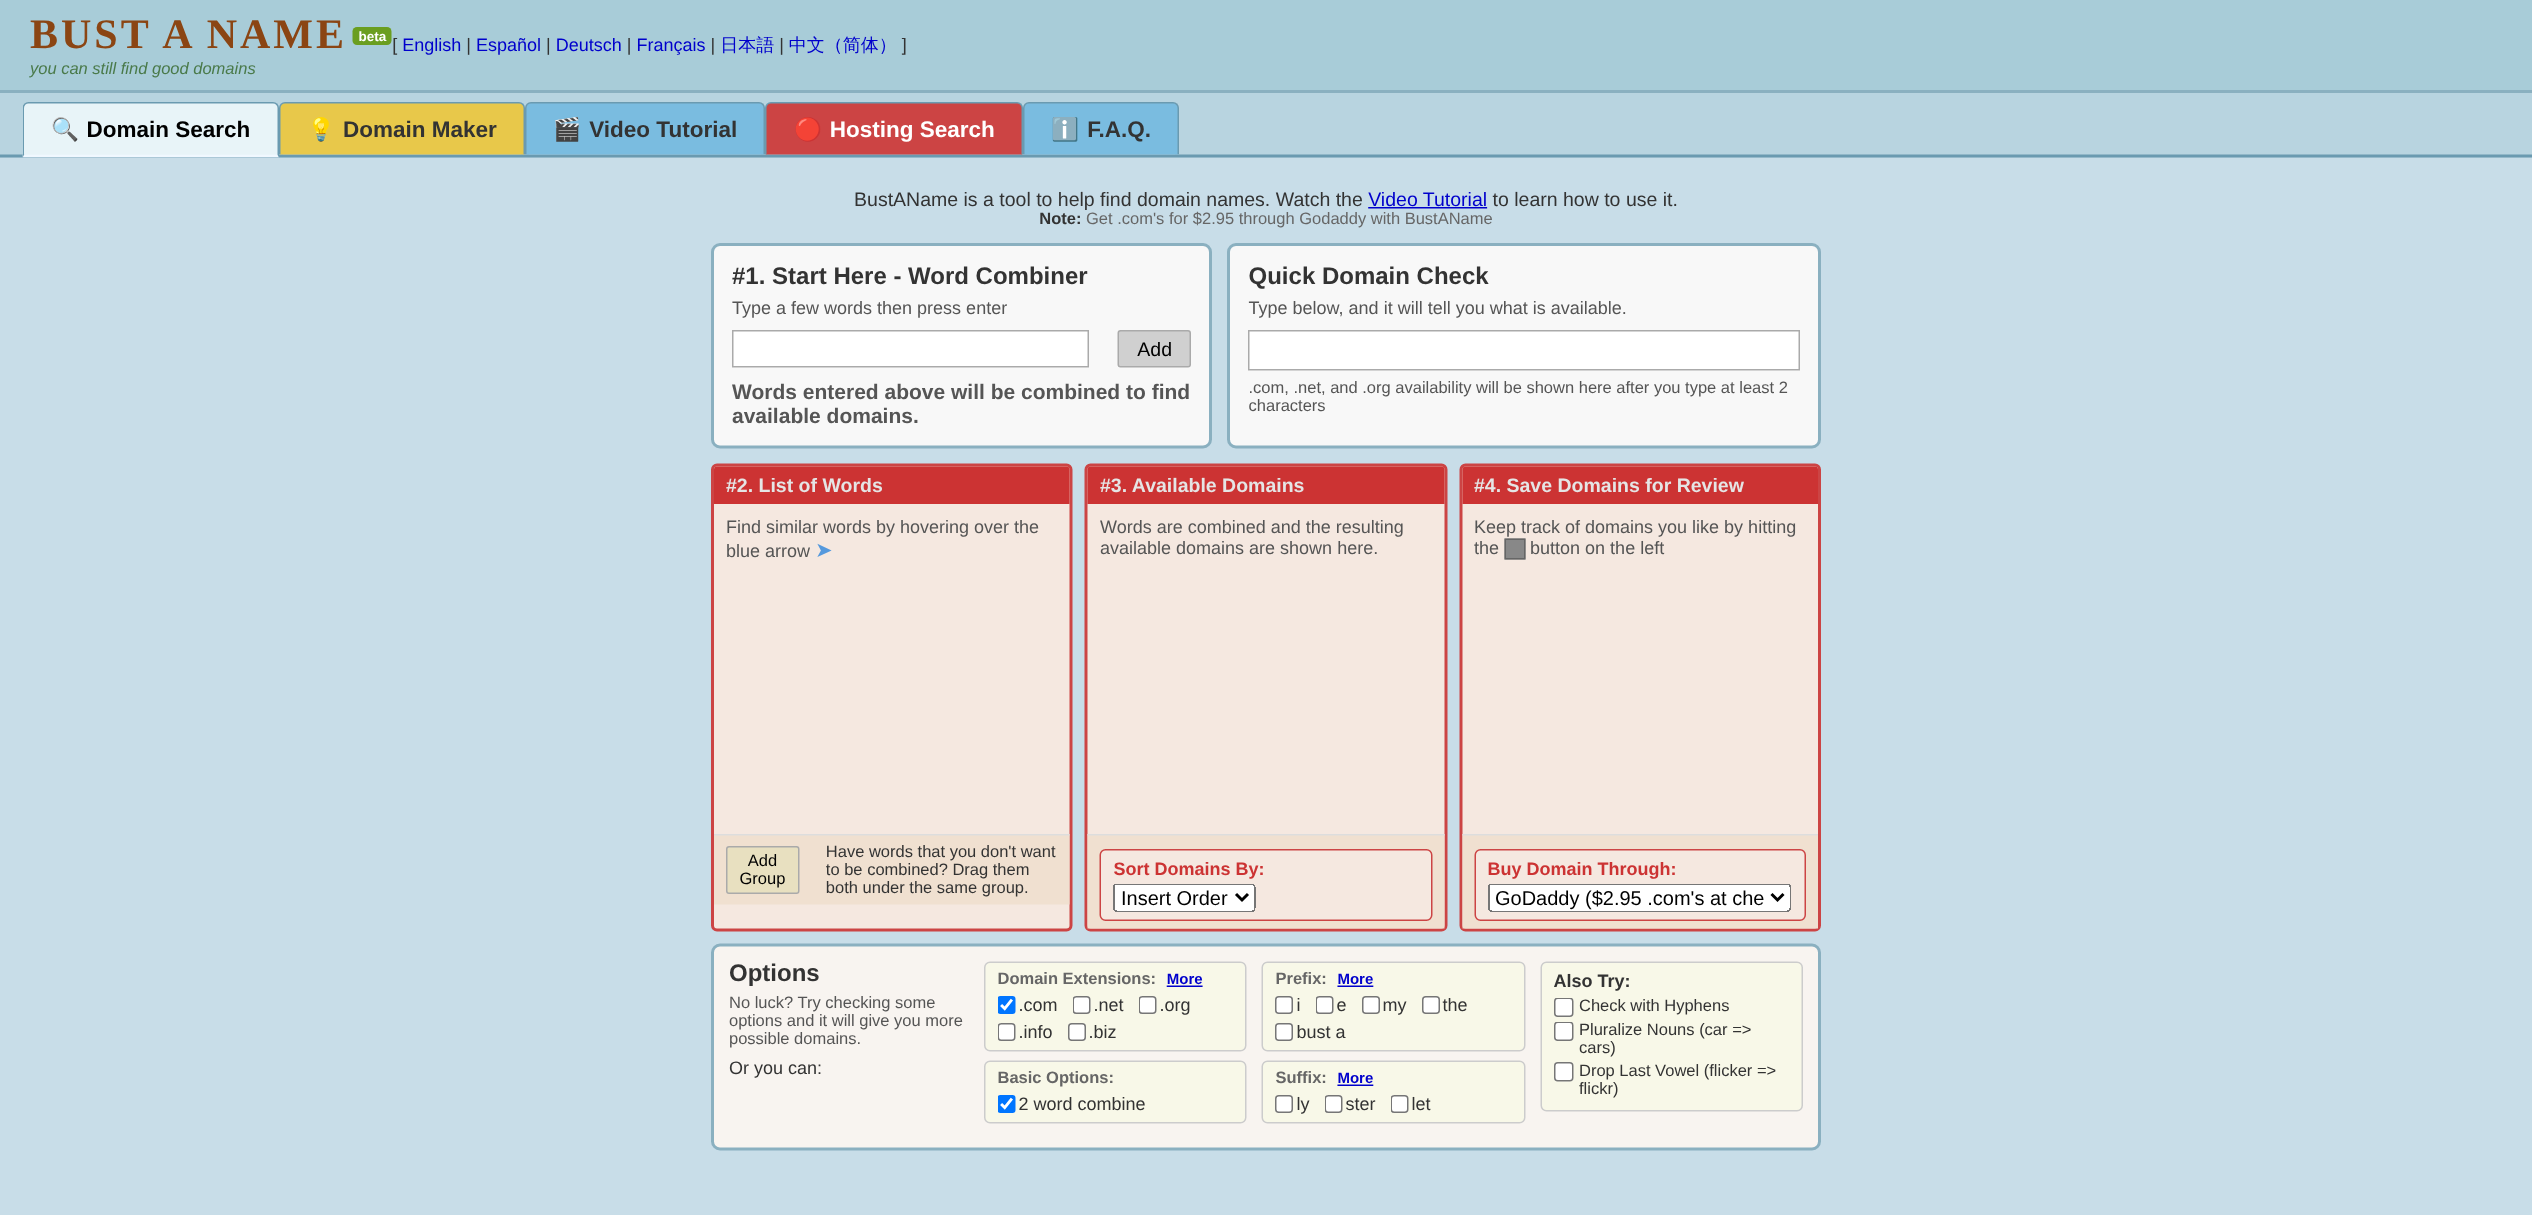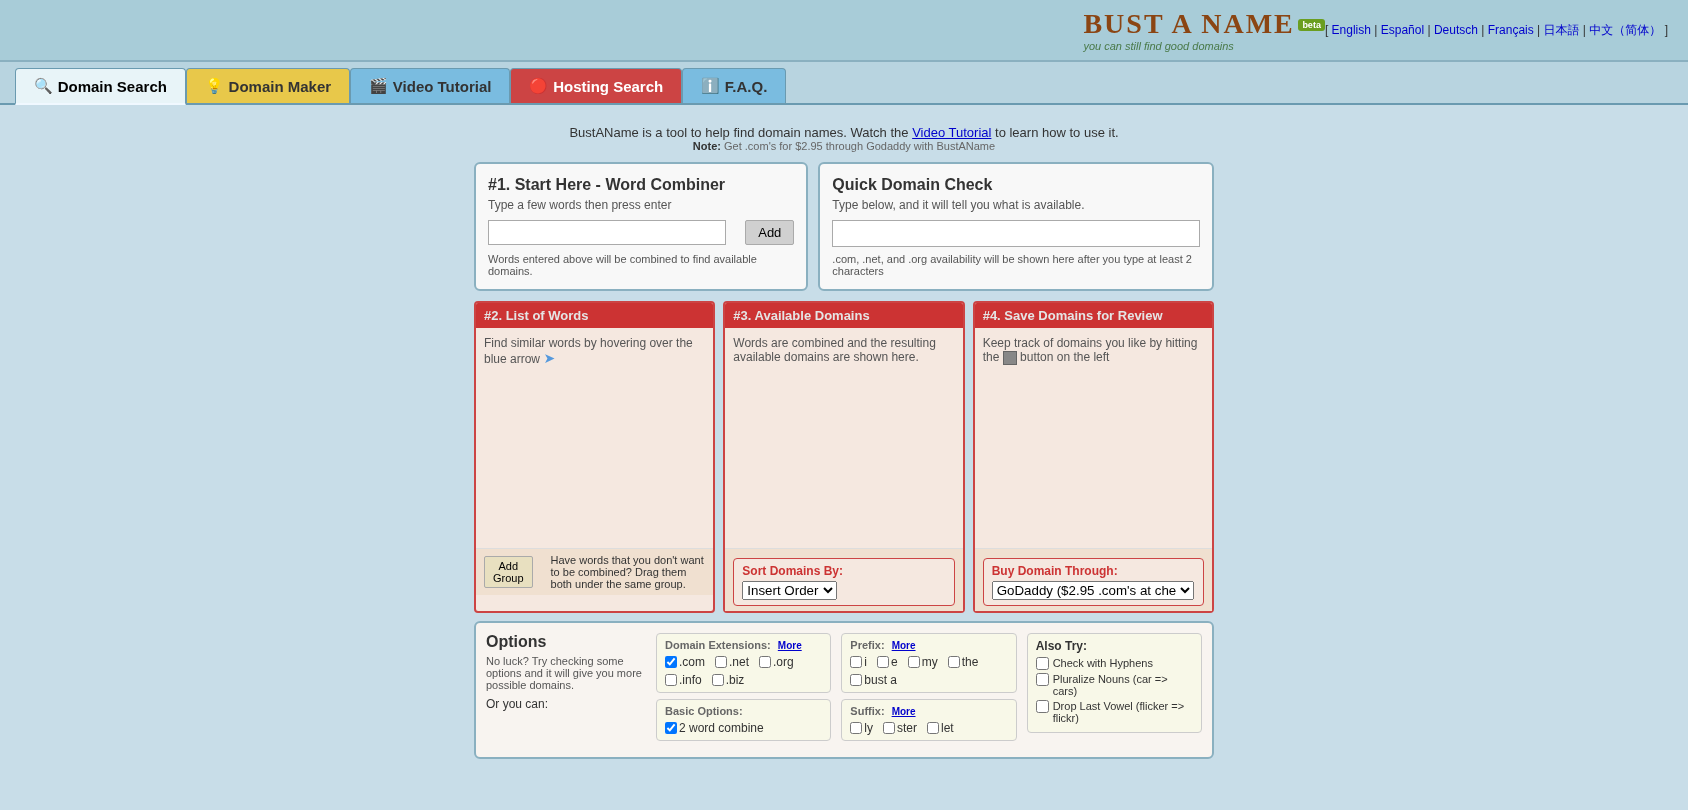--- a/index.html
+++ b/index.html
@@ -9,21 +9,21 @@
       background: #c8dde8;
       color: #333;
     }
 
     
     .header {
       background: #a8ccd8;
       padding: 8px 20px;
       display: flex;
       align-items: center;
-      justify-content: flex-end;
+      justify-content: flex-start;
       border-bottom: 2px solid #8ab0c0;
     }
     .logo-area {
       display: flex;
       flex-direction: column;
       align-items: flex-start;
     }
     .logo-text {
       font-size: 28px;
       font-weight: 900;
@@ -153,22 +153,23 @@
     }
     .add-btn {
       background: #d0d0d0;
       border: 1px solid #aaa;
       padding: 4px 12px;
       cursor: pointer;
       font-size: 13px;
       border-radius: 2px;
     }
     .word-combiner .helper-text {
-      font-size: 11px;
+      font-size: 14px;
       color: #555;
+      font-weight: bold;
     }
 
     
     .quick-check {
       flex: 1.2;
       border: 2px solid #8ab0c0;
       border-radius: 6px;
       padding: 12px;
       background: #f8f8f8;
     }

